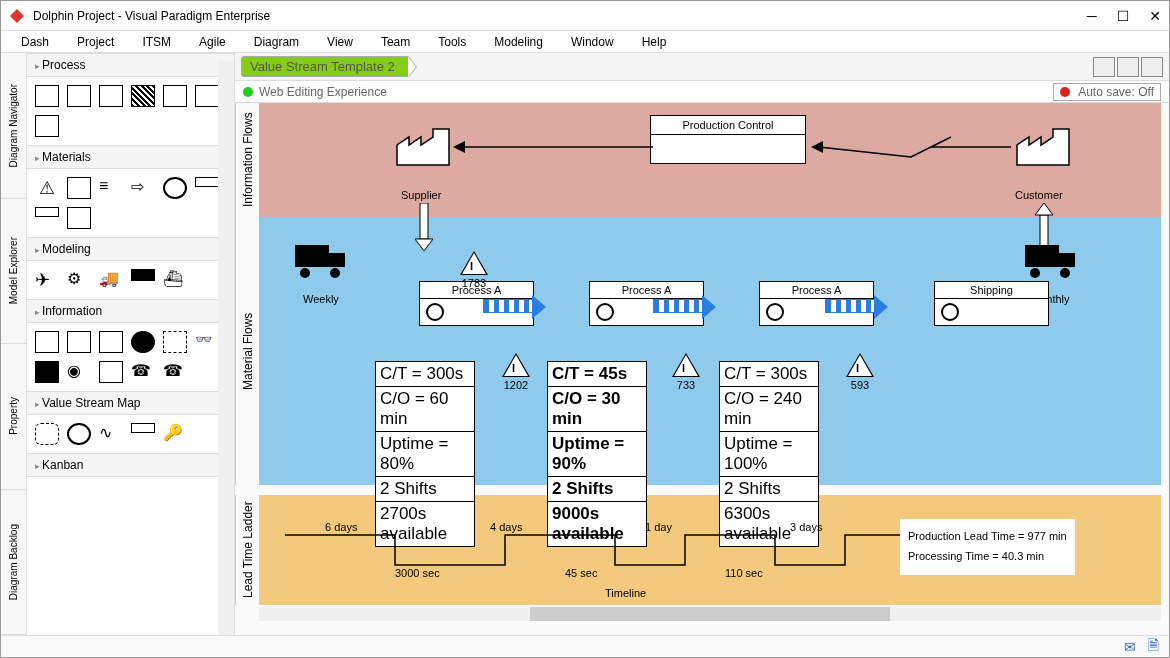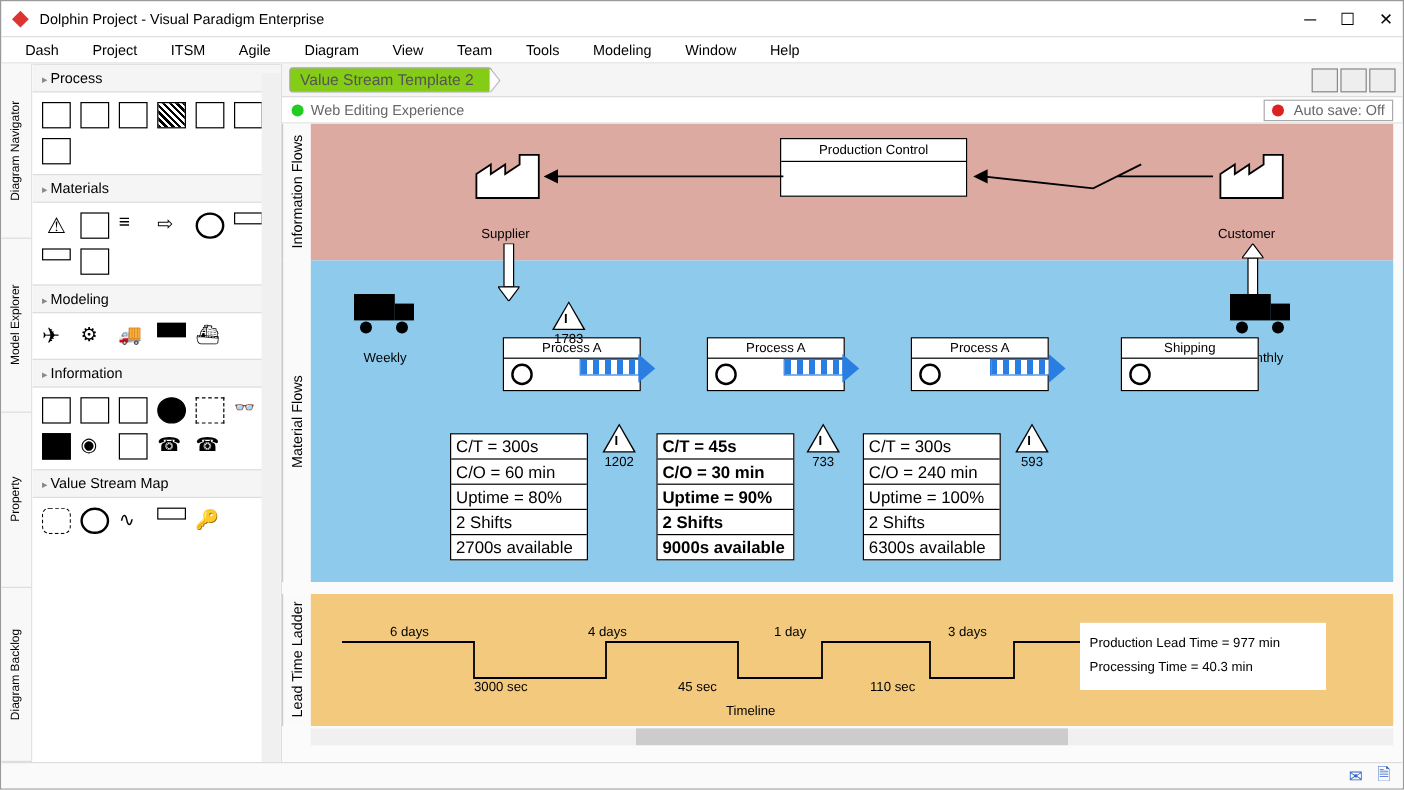--- a/index.html
+++ b/index.html
@@ -34,21 +34,21 @@
 .lane1{background:#ddaaa2;}
 .lane2{background:#8dcaec;}
 .lane3{background:#f3ca7d;}
 .process-box{position:absolute;width:115px;border:1px solid #000;background:#fff;font-size:11px;margin-left:39px;}
 .process-box .ptitle{text-align:center;border-bottom:1px solid #000;padding:2px 0;}
 .process-box .pbody{height:26px;display:flex;align-items:center;padding:0 6px;}
 .process-box .pbody::before{content:"";width:14px;height:14px;border:2px solid #000;border-radius:50%;display:inline-block;}
 .prodcontrol{position:absolute;width:156px;border:1px solid #000;background:#fff;font-size:11px;text-align:center;}
 .prodcontrol .ptop{border-bottom:1px solid #000;padding:3px 0;}
 .prodcontrol .pbot{height:28px;}
-.info-table{position:absolute;width:115px;border:1px solid #000;background:#fff;font-size:14px;}
+.info-table{position:absolute;width:100px;border:1px solid #000;background:#fff;font-size:17px;}
 .info-table div{border-bottom:1px solid #000;padding:2px 4px;}
 .info-table div:last-child{border-bottom:none;}
 .tri{position:absolute;width:0;height:0;border-left:14px solid transparent;border-right:14px solid transparent;border-bottom:24px solid #000;}
 .tri::after{content:"";position:absolute;left:-12px;top:2px;width:0;height:0;border-left:12px solid transparent;border-right:12px solid transparent;border-bottom:21px solid #fff;}
 .tri .tlabel{position:absolute;top:9px;left:-4px;font-size:11px;font-weight:bold;z-index:2;}
 .tri .tnum{position:absolute;top:26px;left:-15px;font-size:11px;width:30px;text-align:center;}
 .striped-arrow{position:absolute;width:50px;height:14px;background:repeating-linear-gradient(90deg,#2a7de1 0 5px,#fff 5px 10px);border:1px solid #2a7de1;}
 .striped-arrow::after{content:"";position:absolute;right:-14px;top:-5px;width:0;height:0;border-top:12px solid transparent;border-bottom:12px solid transparent;border-left:14px solid #2a7de1;}
 .small-label{position:absolute;font-size:11px;}
 .timeline-path{position:absolute;stroke:#000;stroke-width:1.5;fill:none;}
@@ -150,20 +150,21 @@
       <div class="pal-icon" style="border:none;font-size:16px;">☎</div>
     </div>
     <div class="palette-section-title">Value Stream Map</div>
     <div class="palette-icons">
       <div class="pal-icon" style="border-style:dashed;border-radius:6px;"></div>
       <div class="pal-icon" style="border:2px solid #000;border-radius:50%;"></div>
       <div class="pal-icon" style="border:none;">∿</div>
       <div class="pal-icon" style="height:10px;"></div>
       <div class="pal-icon" style="border:none;font-size:16px;">🔑</div>
     </div>
+    <div class="palette-section-title">Kanban</div>
     <div class="scrollbar-right"></div>
   </div>
 
   <div class="canvas-wrap">
     <div class="canvas-toolbar">
       <div class="breadcrumb">Value Stream Template 2</div>
       <div class="toolbar-right">
         <div class="tbtn"></div>
         <div class="tbtn"></div>
         <div class="tbtn"></div>
@@ -302,21 +303,21 @@
       </svg>
       <div class="small-label" style="left:90px;top:418px;">6 days</div>
       <div class="small-label" style="left:255px;top:418px;">4 days</div>
       <div class="small-label" style="left:410px;top:418px;">1 day</div>
       <div class="small-label" style="left:555px;top:418px;">3 days</div>
       <div class="small-label" style="left:160px;top:464px;">3000 sec</div>
       <div class="small-label" style="left:330px;top:464px;">45 sec</div>
       <div class="small-label" style="left:490px;top:464px;">110 sec</div>
       <div class="small-label" style="left:370px;top:484px;">Timeline</div>
 
-      <div class="summary-box" style="left:665px;top:416px;width:205px;">
+      <div class="summary-box" style="left:665px;top:416px;width:175px;">
         <div>Production Lead Time = 977 min</div>
         <div>Processing Time = 40.3 min</div>
       </div>
 
       <div class="scrollbar-bottom" style="top:504px;"></div>
     </div>
   </div>
 </div>
 
 <div class="statusbar">

